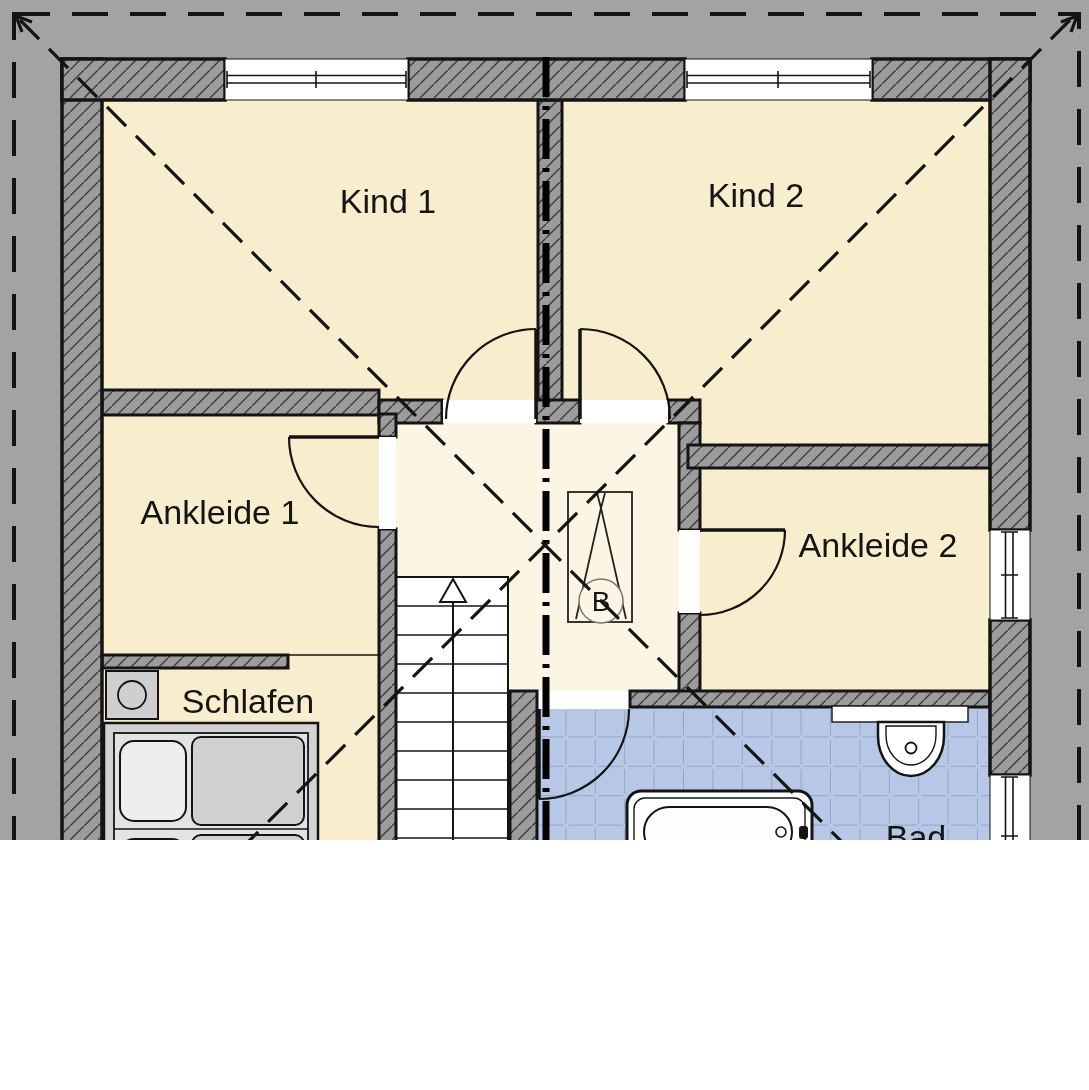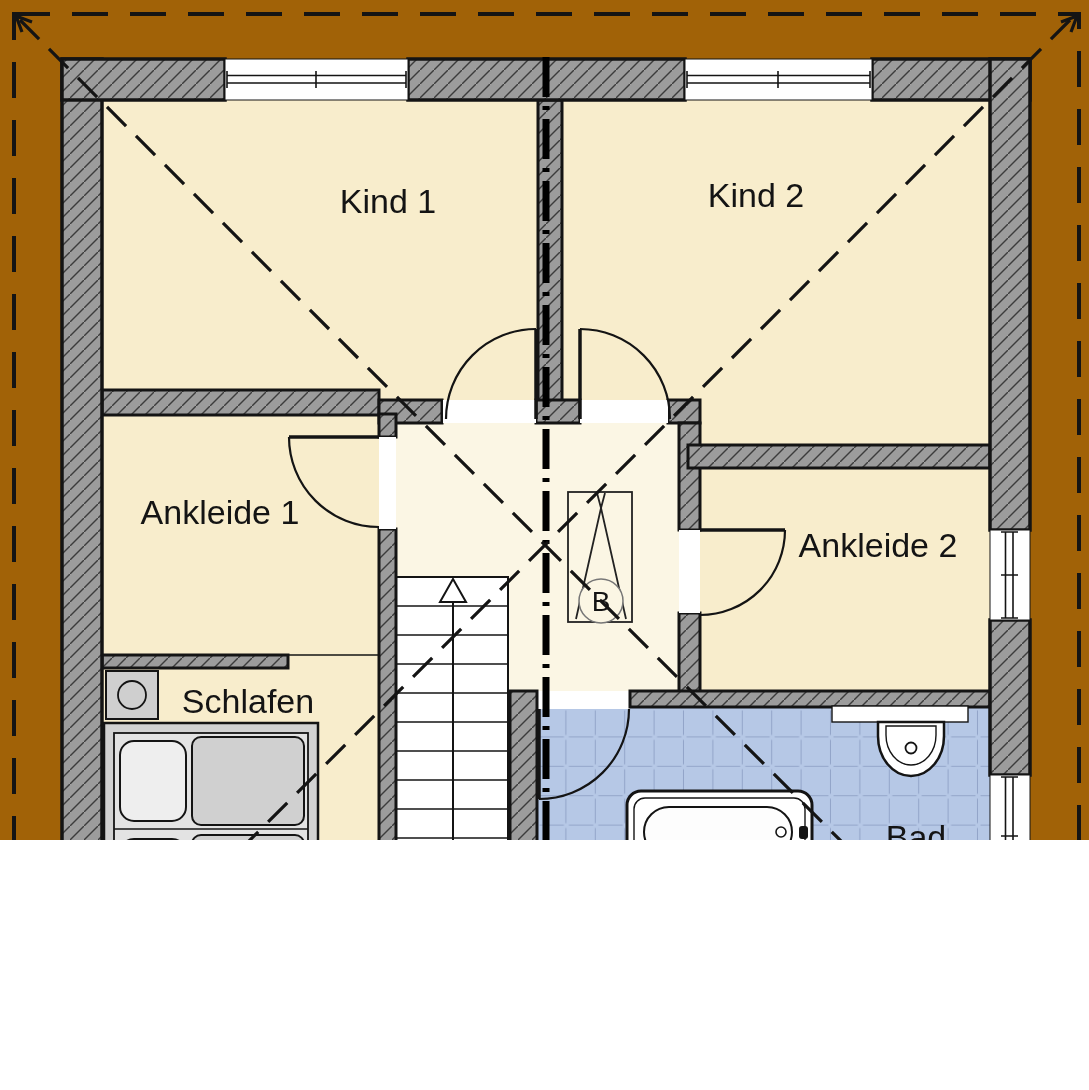--- a/index.html
+++ b/index.html
@@ -1,16 +1,16 @@
 <!DOCTYPE html>
 <html><head>
 <meta charset="utf-8">
 <style>
   html,body{margin:0;padding:0;background:#ffffff;}
-  .page{width:1089px;height:840px;position:relative;background:#a16207;overflow:hidden;}
+  .page{width:1089px;height:840px;position:relative;background:#a3a3a3;overflow:hidden;}
   svg{display:block;}
   text{font-family:"Liberation Sans","DejaVu Sans",sans-serif;fill:#141414;}
   .room-label{font-size:34px;}
   .b-label{font-size:28px;}
   .wall{stroke:#141414;stroke-width:3;}
   .owall{stroke:#141414;stroke-width:3.5;}
   .thin{stroke:#141414;fill:none;}
 </style>
 </head>
 <body>

